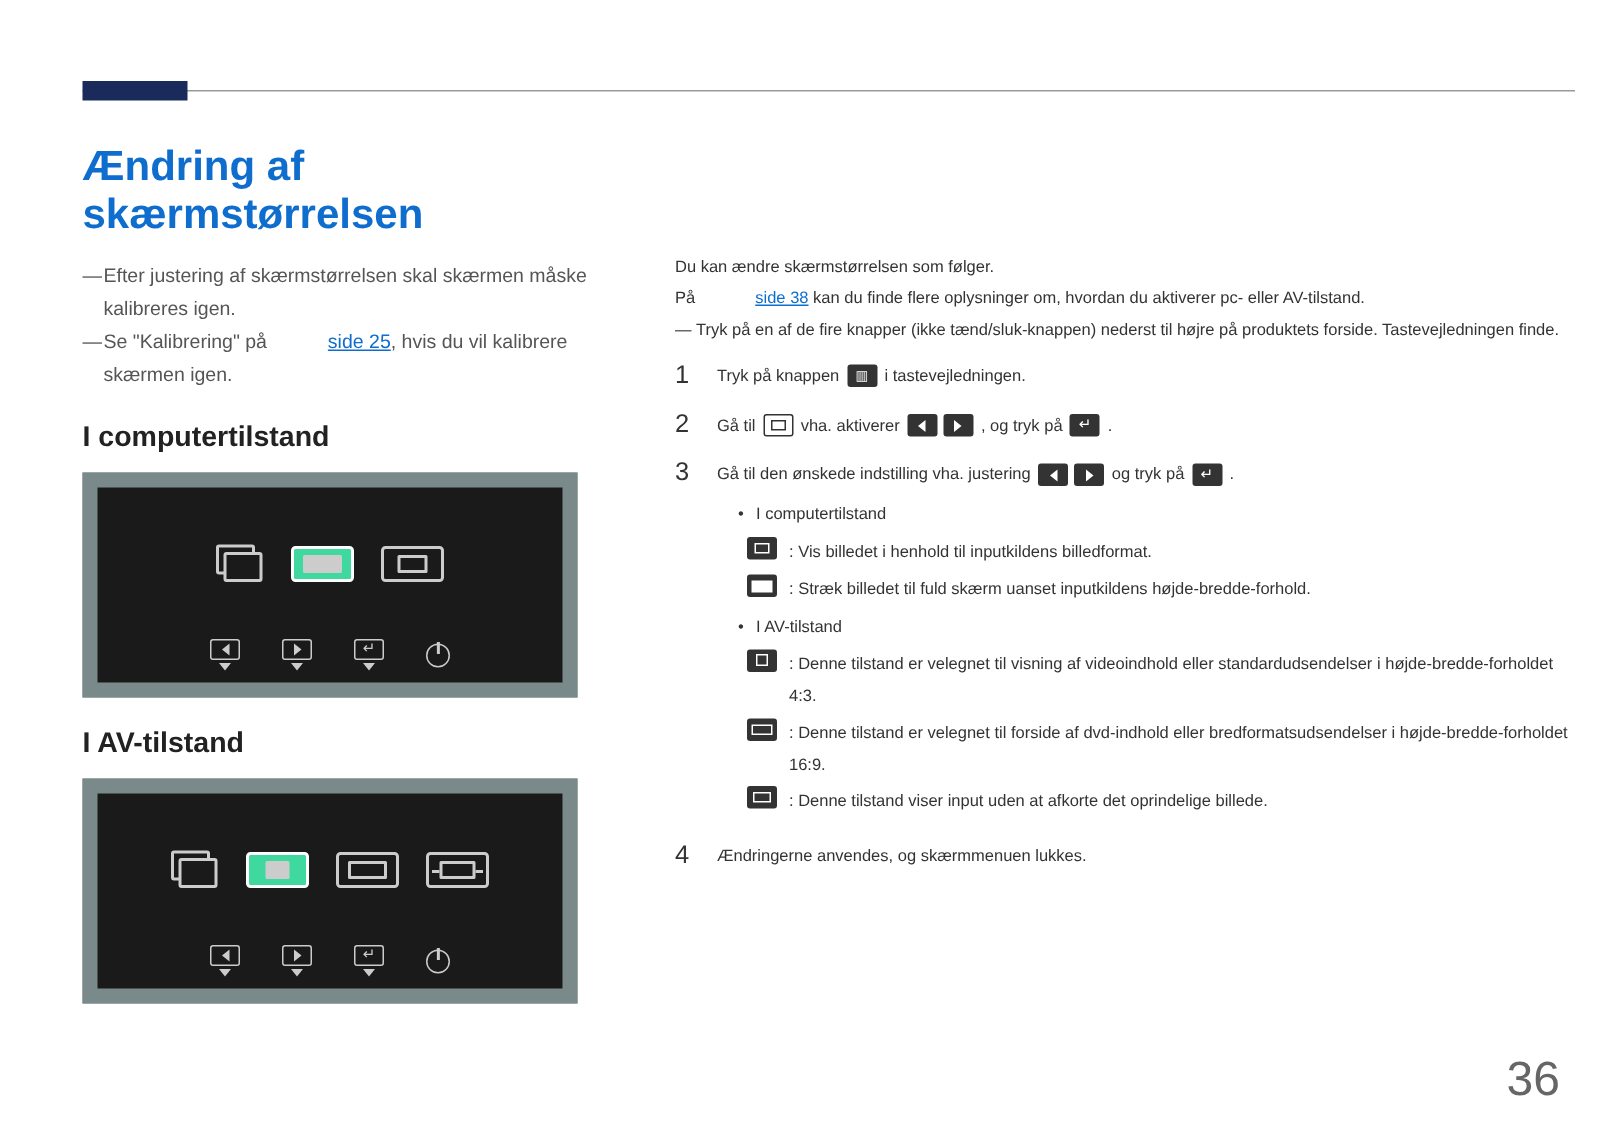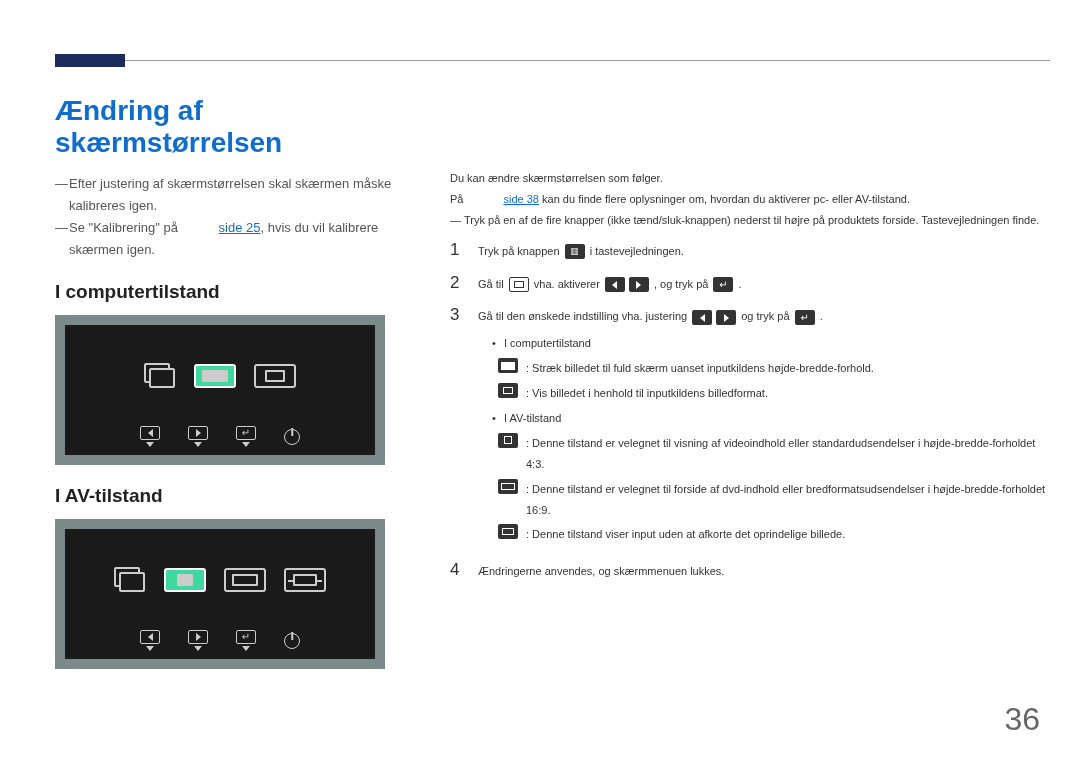--- a/index.html
+++ b/index.html
@@ -362,29 +362,29 @@
             <span class="tri-r"></span>
           </span>
         <span> og tryk på </span>
         <span class="inline-icon enter-glyph"></span>
         <span>.</span>
 
         <div class="bullet-list" style="margin-top:6px;">
           <div class="bullet">I computertilstand</div>
           <div class="sub-bullet">
             <span class="inline-icon">
+                <span style="display:inline-block;width:10px;height:7px;border:1.5px solid #fff;"></span>
+              </span>
+            <span>: Vis billedet i henhold til inputkildens billedformat.</span>
+          </div>
+          <div class="sub-bullet">
+            <span class="inline-icon">
                 <span style="display:inline-block;width:14px;height:8px;background:#fff;"></span>
               </span>
             <span>: Stræk billedet til fuld skærm uanset inputkildens højde-bredde-forhold.</span>
-          </div>
-          <div class="sub-bullet">
-            <span class="inline-icon">
-                <span style="display:inline-block;width:10px;height:7px;border:1.5px solid #fff;"></span>
-              </span>
-            <span>: Vis billedet i henhold til inputkildens billedformat.</span>
           </div>
           <div class="bullet">I AV-tilstand</div>
           <div class="sub-bullet">
             <span class="inline-icon">
                 <span style="display:inline-block;width:8px;height:8px;border:1.5px solid #fff;"></span>
               </span>
             <span>: Denne tilstand er velegnet til visning af videoindhold eller standardudsendelser i højde-bredde-forholdet 4:3.</span>
           </div>
           <div class="sub-bullet">
             <span class="inline-icon">

